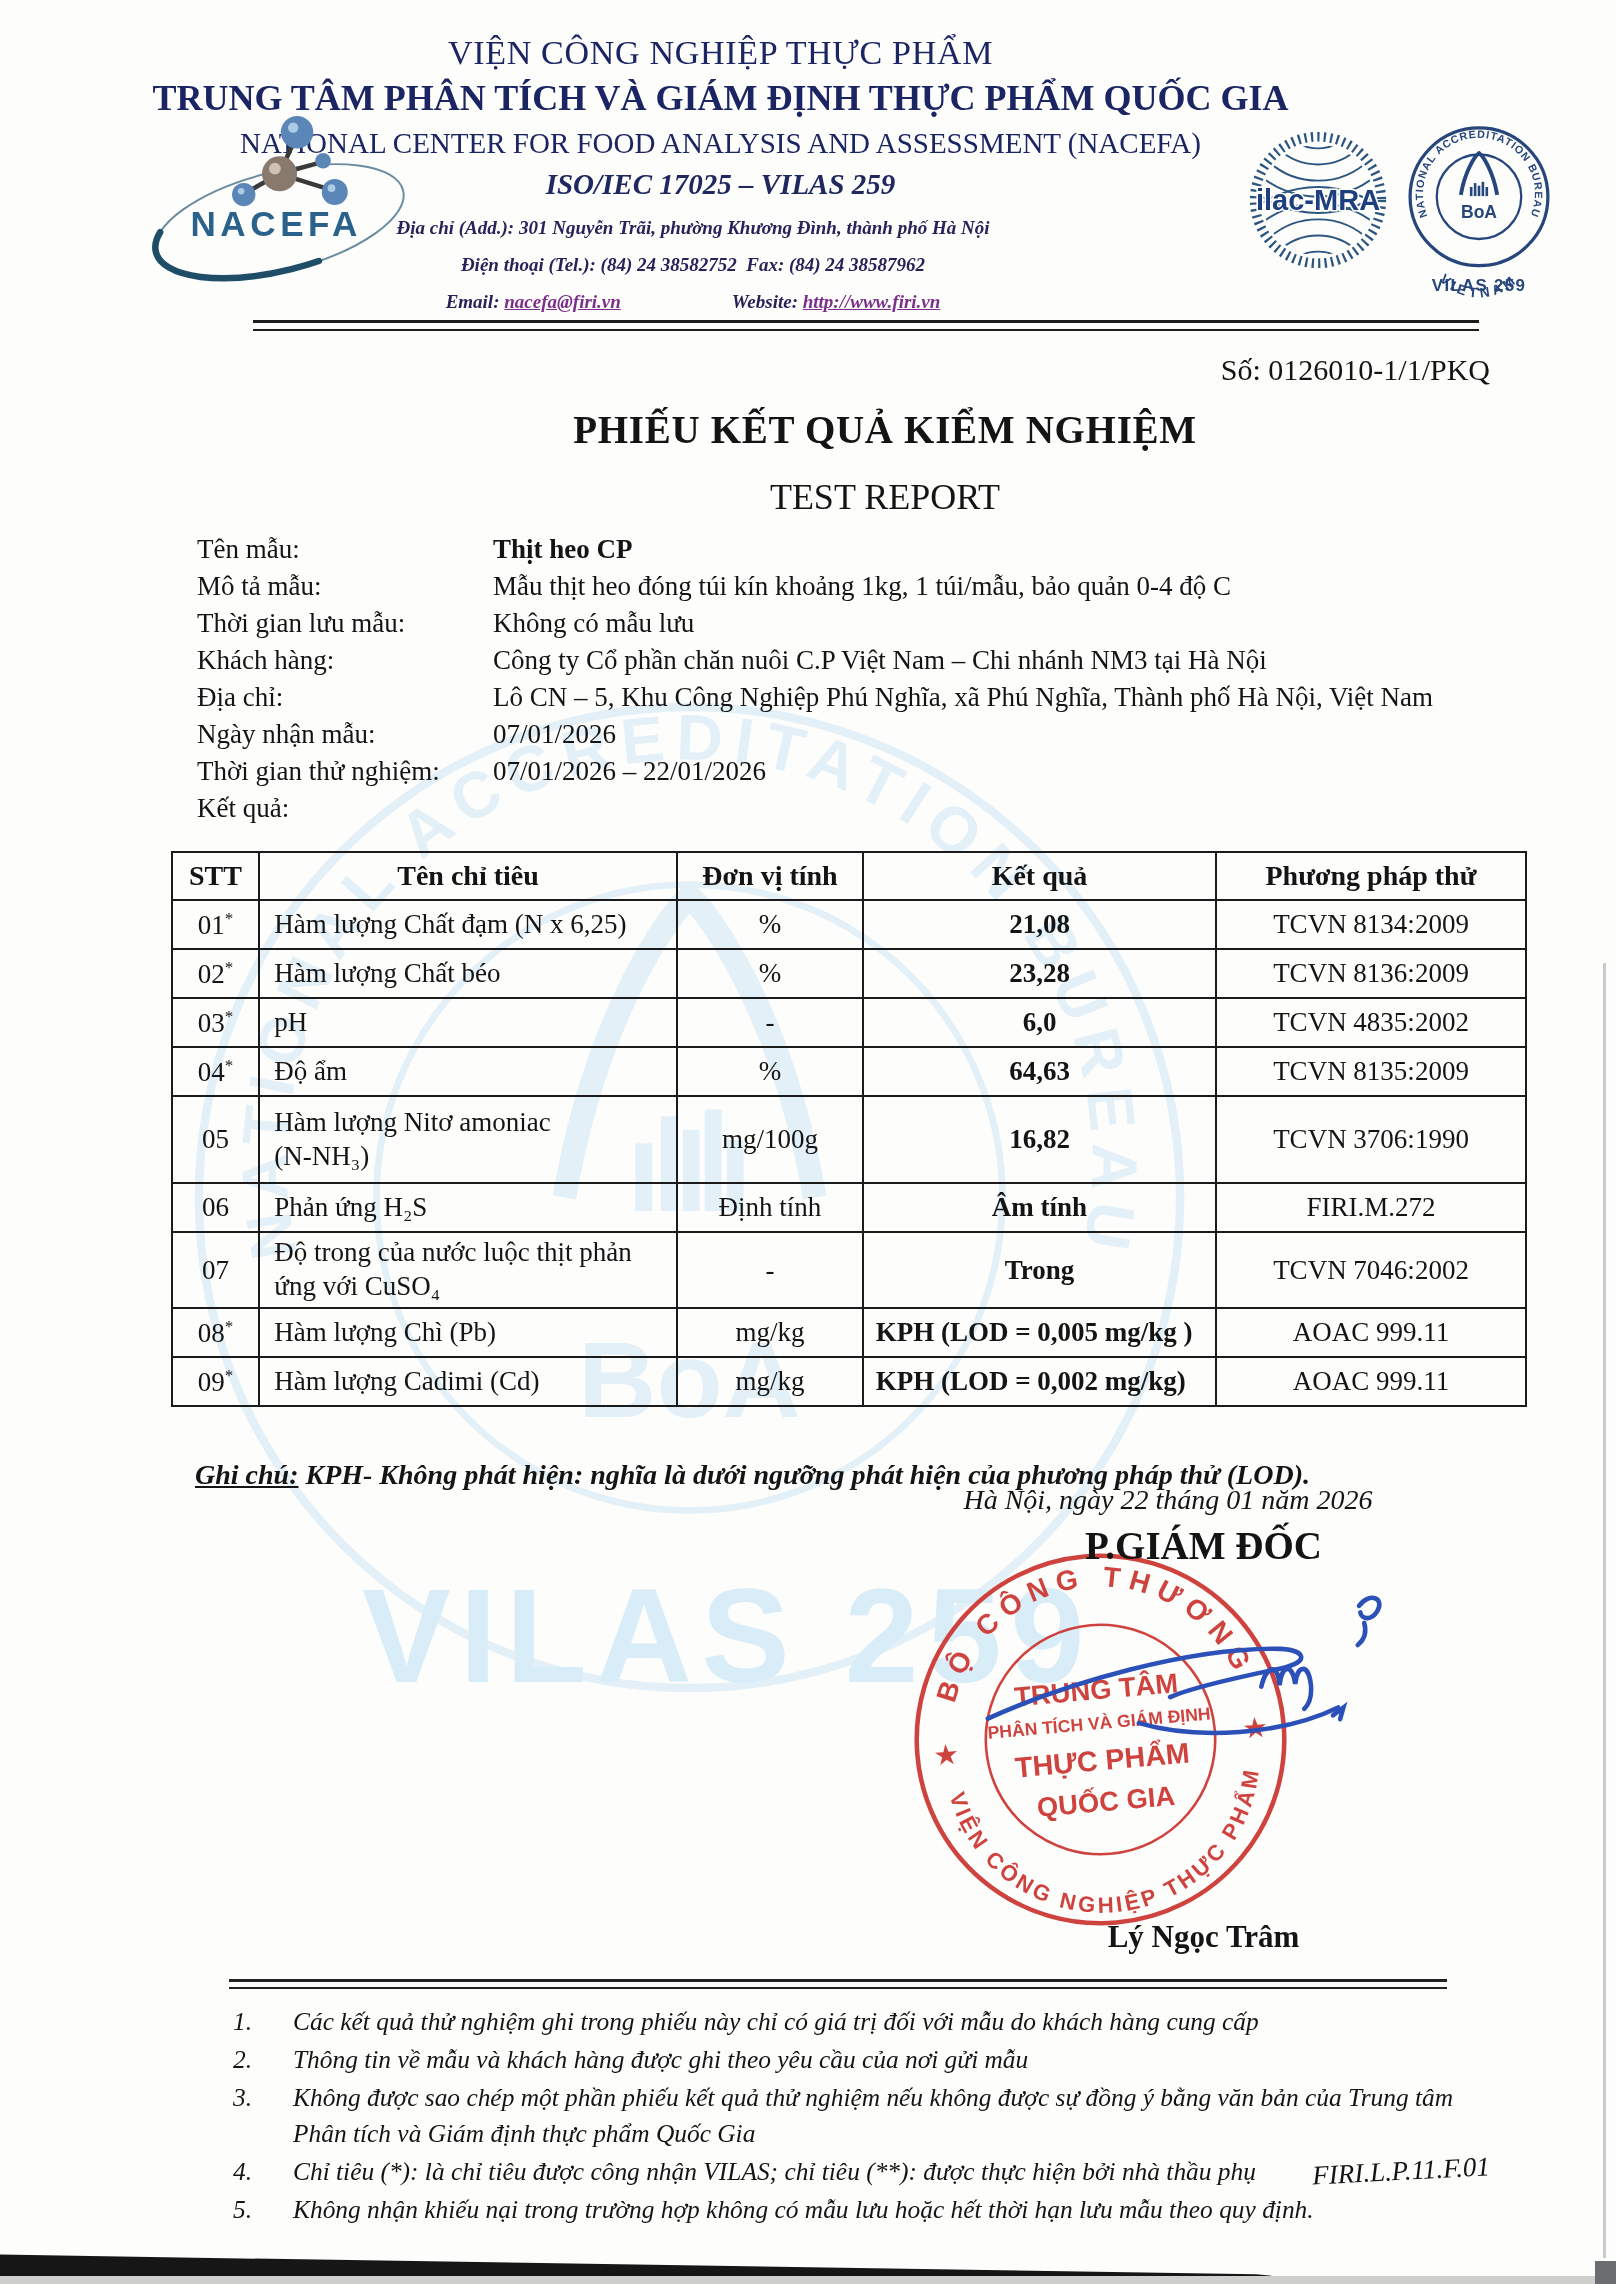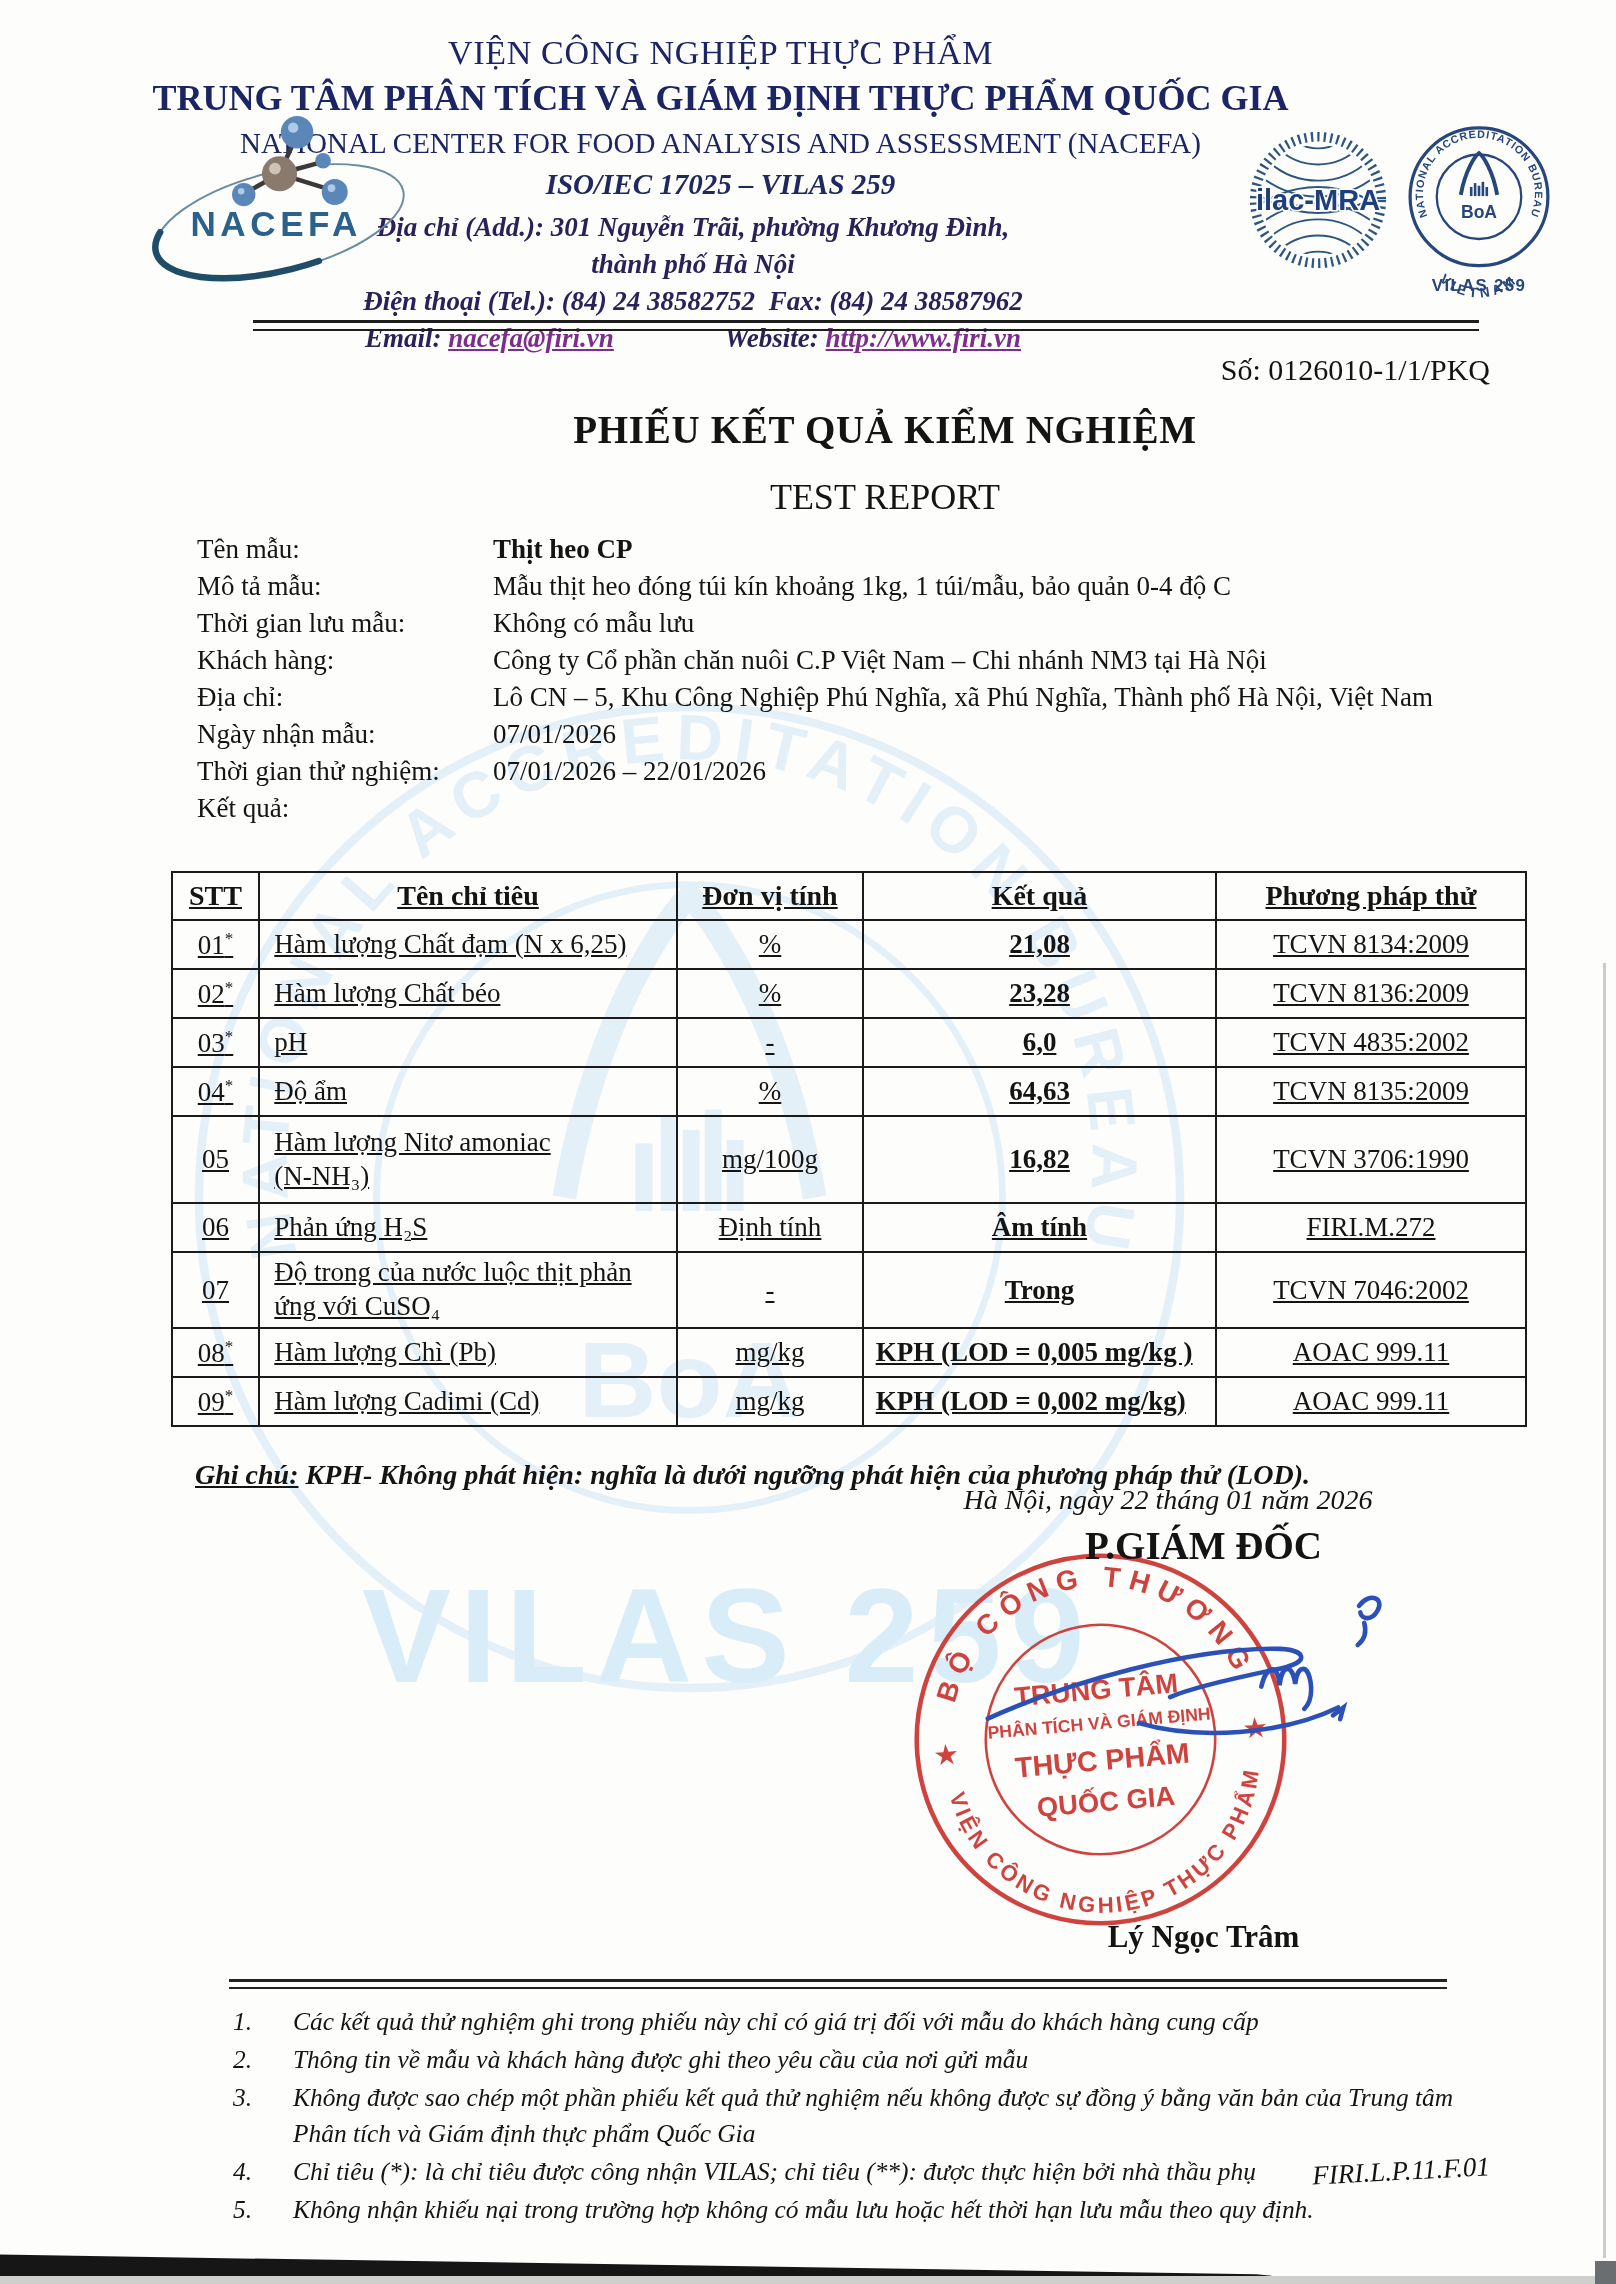--- a/index.html
+++ b/index.html
@@ -11,21 +11,21 @@
     position:relative; width:1617px; height:2284px; background:#fdfdfc;
     overflow:hidden; font-family:"Liberation Serif","DejaVu Serif",serif; color:var(--ink);
   }
   
   .letterhead{position:absolute; top:34px; left:0; width:1441px; text-align:center; color:var(--navy); z-index:2;}
   .lh1{font-size:34px; letter-spacing:0.7px;}
   .lh2{font-size:36px; font-weight:bold; margin-top:5.2px;}
   .lh3{font-size:29px; margin-top:7.8px;}
   .iso{font-size:29px; font-weight:bold; font-style:italic; margin-top:7.8px; color:#20295f;}
   .contact{margin-top:7.8px; margin-left:355px; margin-right:410px; font-weight:bold; font-style:italic;
-           font-size:27px; line-height:37px; color:#2a2159;}
+           font-size:19px; line-height:37px; color:#2a2159;}
   .contact .row3{display:flex; justify-content:center; gap:111px;}
   .link{color:var(--link); text-decoration:underline;}
   .logo{position:absolute; z-index:2;}
   #nacefa-logo{left:146px; top:114px;}
   #ilac-logo{left:1247px; top:129px;}
   #boa-logo{left:1401px; top:122px;}
   
   .header-rule{position:absolute; top:320px; left:253px; width:1226px; height:5.9px;
                border-top:3.3px solid #1d1d1d; border-bottom:2.6px solid #1d1d1d; z-index:2;}
   .foot-rule{position:absolute; top:1979px; left:229px; width:1218px; height:5.2px;
@@ -33,22 +33,22 @@
   
   .doc-number{position:absolute; top:353px; left:1041px; width:449px; text-align:right; font-size:30px; z-index:2;}
   .titles{position:absolute; top:407px; left:312px; width:1146px; text-align:center; z-index:2;}
   .title-vi{font-size:39px; font-weight:bold; letter-spacing:0.7px;}
   .title-en{font-size:36px; margin-top:24px;}
   
   .info-block{position:absolute; top:531px; left:197px; width:1354px; font-size:27px; line-height:37px; z-index:2;}
   .info-row{display:grid; grid-template-columns:296px 1fr;}
   .info-value.bold{font-weight:bold;}
   
-  .results-table{position:absolute; top:871px; left:171px; width:1354px; border-collapse:collapse;
-                 font-size:27px; z-index:2; table-layout:fixed;text-decoration:underline;}
+  .results-table{position:absolute; top:851px; left:171px; width:1354px; border-collapse:collapse;
+                 font-size:27px; z-index:2; table-layout:fixed;}
   .results-table th,.results-table td{border:2px solid #1b1b1b; padding:0 9px; text-align:center; vertical-align:middle;}
   .results-table thead th{font-size:28px; height:46px; font-weight:bold;}
   .results-table tbody tr{height:49px;}
   .results-table tbody tr.h-tall{height:87px;}
   .results-table tbody tr.h-med{height:76px;}
   .c-name{text-align:left !important; padding-left:14.3px !important; white-space:pre-line; line-height:1.25;}
   .c-result{font-weight:bold;}
   .c-result.left{text-align:left !important; padding-left:11.7px !important;}
   sup.star{font-size:17px;}
   

